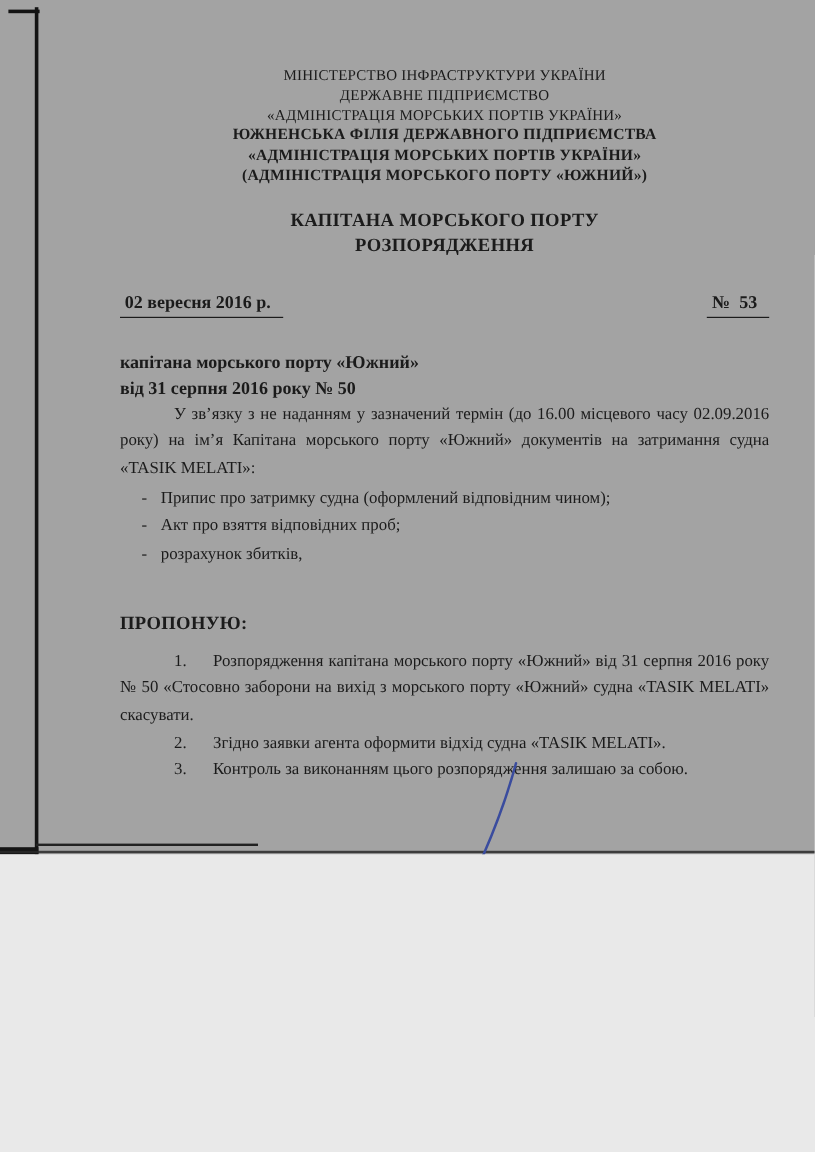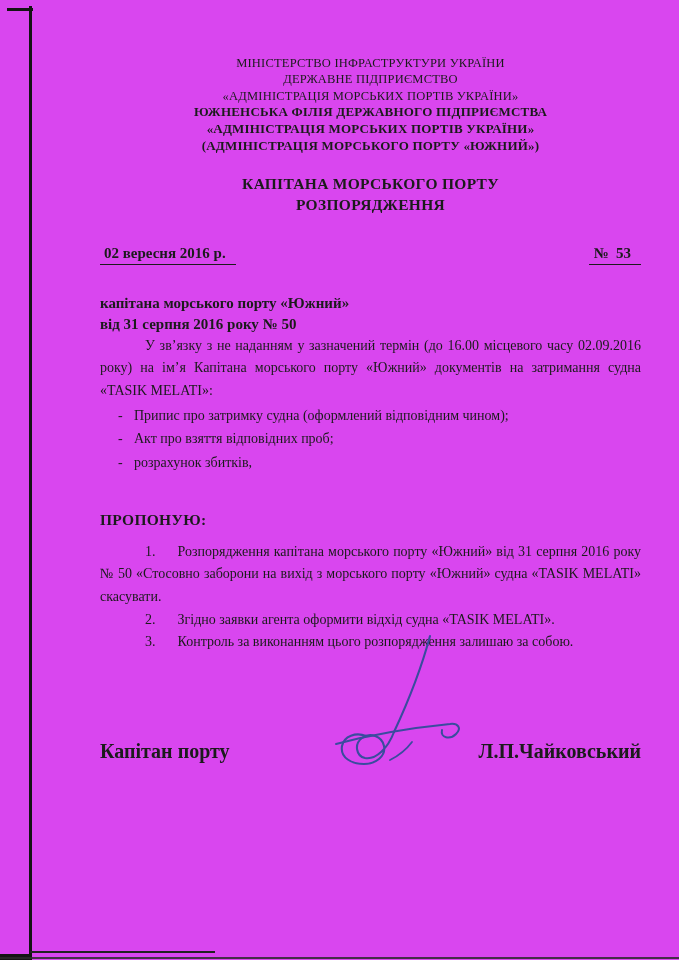--- a/index.html
+++ b/index.html
@@ -1,20 +1,20 @@
 <!DOCTYPE html>
 <html><head>
 <meta charset="utf-8">
 <style>
   html,body{margin:0;padding:0;background:#e9e9e9;}
   .page{
     position:relative;
-    width:679px;height:960px;
+    width:679px;height:712px;
     margin:0 auto;
-    background:#d946ef;
+    background:#a3a3a3;
     color:#1b1b1b;
     font-family:"Liberation Serif", serif;
     box-sizing:border-box;
     padding:55px 38px 0 100px;
     overflow:hidden;
   }
   
   .scan-left{position:absolute;left:29px;top:6px;bottom:0;width:3px;background:#141414;}
   .scan-top-tick{position:absolute;left:7px;top:8px;width:26px;height:3px;background:#141414;}
   .scan-bottom-seg{position:absolute;left:30px;bottom:7px;width:185px;height:2px;background:#222;}

